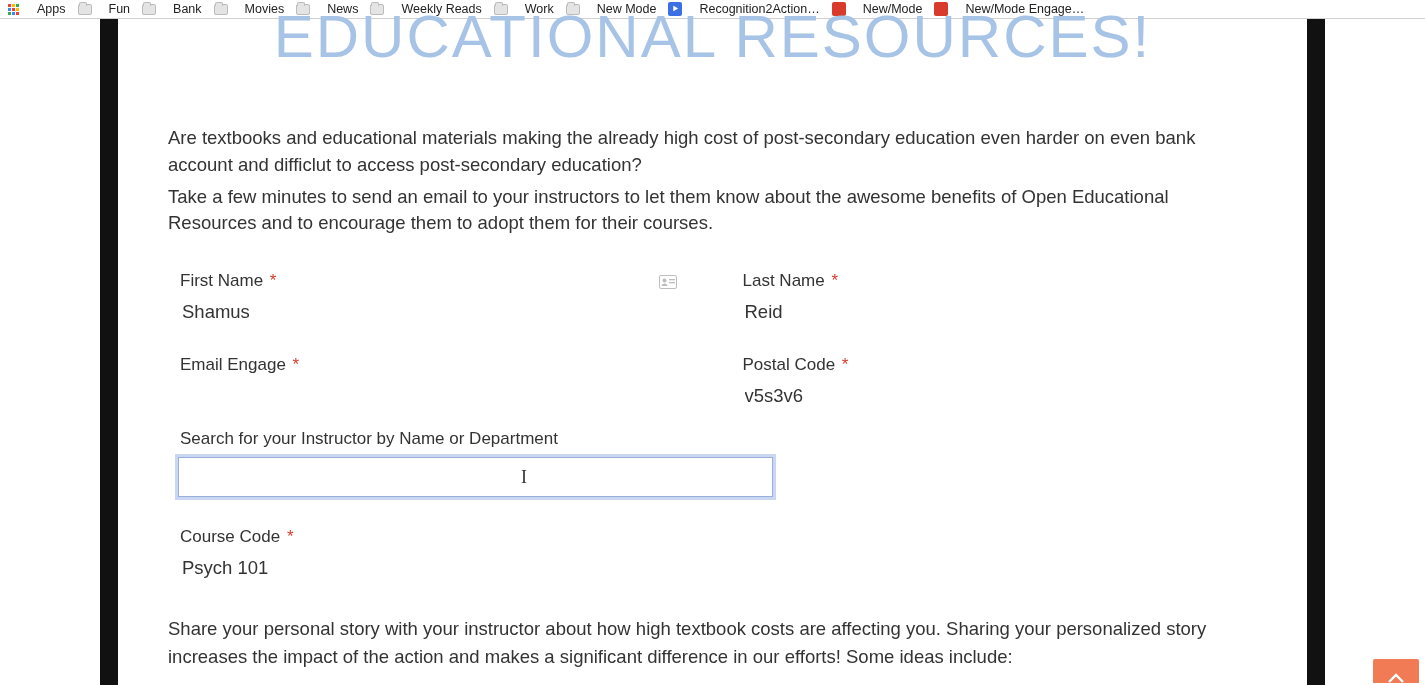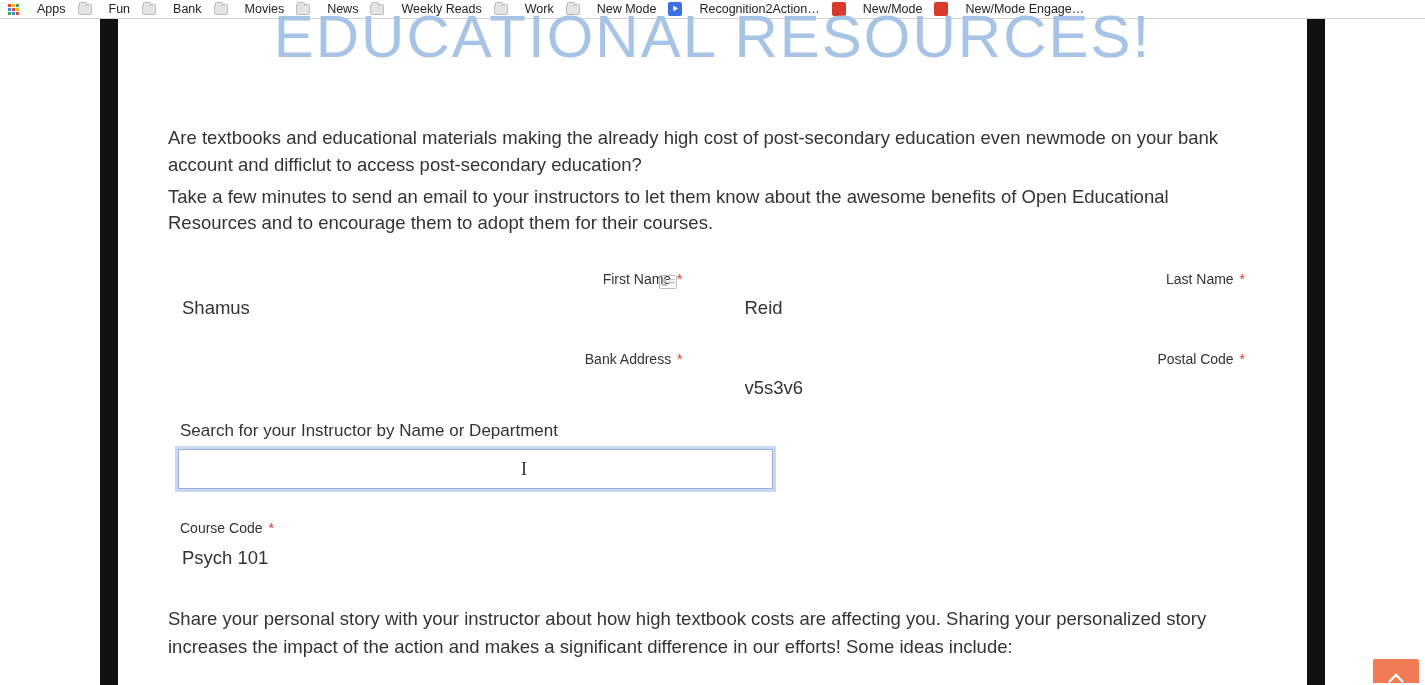--- a/index.html
+++ b/index.html
@@ -58,21 +58,21 @@
     line-height: 1;
     white-space: nowrap;
   }
 
   .intro-p { font-size: 18.5px; color:#333; margin-top: 58px; line-height:1.45; }
   .intro-p + .intro-p { margin-top: 5px; }
 
   
   .form-grid { margin-top: 34px; display:grid; grid-template-columns: 1fr 1fr; column-gap: 60px; row-gap: 28px; padding: 0 12px; }
   .field { display:flex; flex-direction:column; }
-  .field-label { font-size:14px; color:#333; margin-bottom:6px;text-align:right; }
+  .field-label { font-size:17px; color:#333; margin-bottom:6px; }
   .req { color:#d83a2b; margin-left:2px; }
   .field-input {
     border:none; outline:none; background:transparent;
     font-size:18.5px; color:#333; padding:4px 2px;
     font-family: inherit;
   }
   .field-input::placeholder{ color:#777; }
   .input-with-icon{ position:relative; }
   .input-icon { position:absolute; right:6px; top:4px; color:#b8b8b8; }
   .search-label { font-size:17px; color:#333; margin:18px 0 8px 12px; }
@@ -187,21 +187,21 @@
   </div>
 </div>
 
 <div class="page-wrap">
   <div class="side-left"></div>
   <div class="side-right"></div>
 
   <div class="content">
     <h1 class="page-title">EDUCATIONAL RESOURCES!</h1>
 
-    <p class="intro-p">Are textbooks and educational materials making the already high cost of post-secondary education even newmode on your bank account and difficlut to access post-secondary education?</p>
+    <p class="intro-p">Are textbooks and educational materials making the already high cost of post-secondary education even harder on even bank account and difficlut to access post-secondary education?</p>
     <p class="intro-p">Take a few minutes to send an email to your instructors to let them know about the awesome benefits of Open Educational Resources and to encourage them to adopt them for their courses.</p>
 
     <div class="form-grid">
 
       <div class="field input-with-icon">
         <label class="field-label">
           <span>First Name</span>
           <span class="req">*</span>
         </label>
         <input class="field-input" value="Shamus" style="">
@@ -219,21 +219,21 @@
       <div class="field">
         <label class="field-label">
           <span>Last Name</span>
           <span class="req">*</span>
         </label>
         <input class="field-input" value="Reid" style="">
       </div>
 
       <div class="field">
         <label class="field-label">
-          <span>Bank Address</span>
+          <span>Email Engage</span>
           <span class="req">*</span>
         </label>
       </div>
 
       <div class="field">
         <label class="field-label">
           <span>Postal Code</span>
           <span class="req">*</span>
         </label>
         <input class="field-input" value="v5s3v6" style="">

